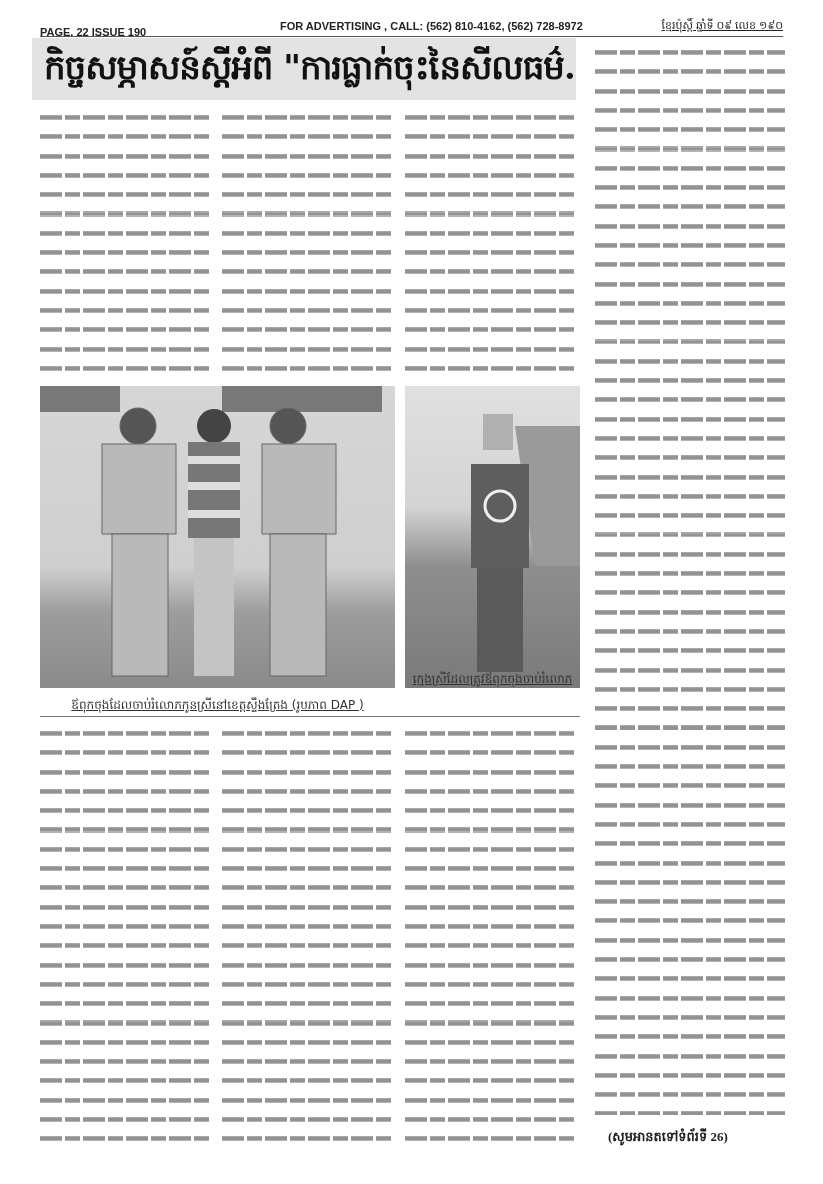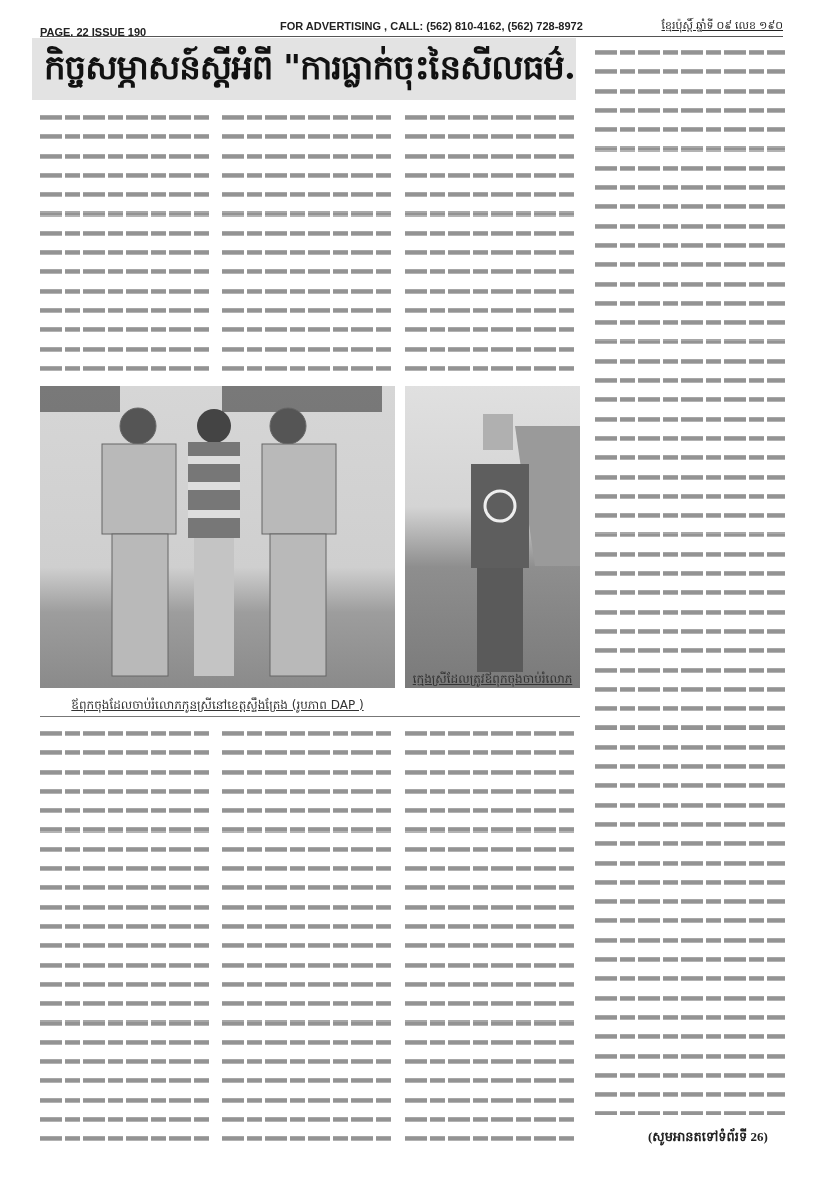--- a/index.html
+++ b/index.html
@@ -24,21 +24,21 @@
       #6f6f6f 6px, #6f6f6f 9px, #9a9a9a 9px, #9a9a9a 10px,
       transparent 10px, transparent 19.3px);
     opacity:.75;
     -webkit-mask: repeating-linear-gradient(to right, #000 0px, #000 22px, transparent 22px, transparent 25px, #000 25px, #000 40px, transparent 40px, transparent 43px);
     mask: repeating-linear-gradient(to right, #000 0px, #000 22px, transparent 22px, transparent 25px, #000 25px, #000 40px, transparent 40px, transparent 43px);
   }
   .photo { position:absolute; background:#bdbdbd; overflow:hidden; }
   .caption { position:absolute; font-size:12px; color:#333; white-space:nowrap; text-align:center;text-decoration:underline; }
   .rule { position:absolute; height:1px; background:#777; }
   .continued { position:absolute; left:608px; top:1128px; font-size:13px; font-weight:bold;
-               font-family:"Liberation Serif", serif; color:#222; white-space:nowrap;margin-left:40px; }
+               font-family:"Liberation Serif", serif; color:#222; white-space:nowrap; }
 </style>
 </head>
 <body>
 
 <div class="header">
   <span class="l">PAGE. 22 ISSUE 190</span>
   <span class="c">FOR ADVERTISING ,  CALL: (562) 810-4162, (562) 728-8972</span>
   <span class="r">ខ្មែរប៉ុស្ដិ៍ ឆ្នាំទី ០៩ លេខ ១៩០</span>
 </div>
 

